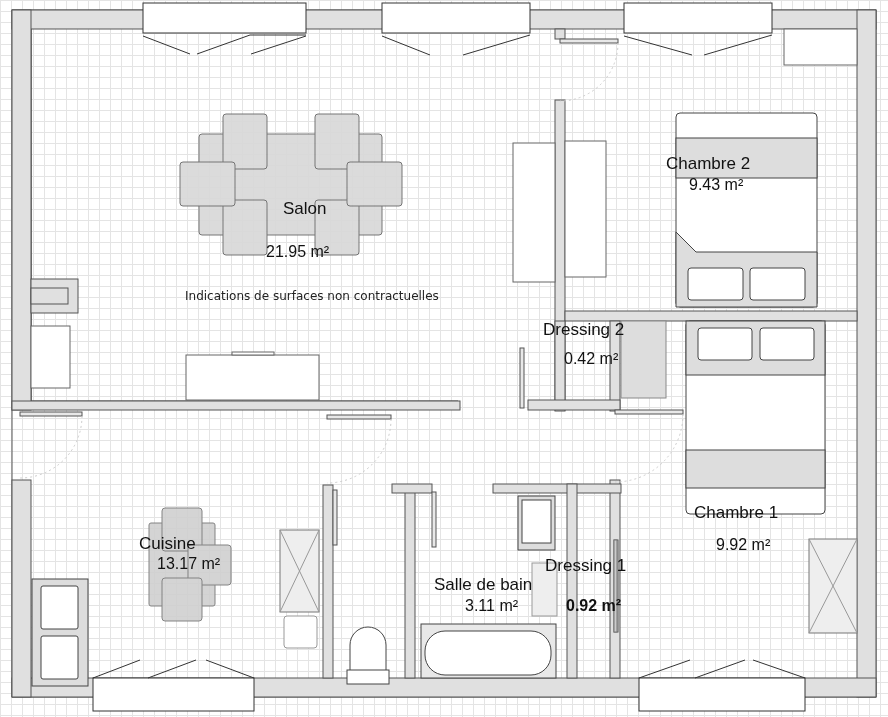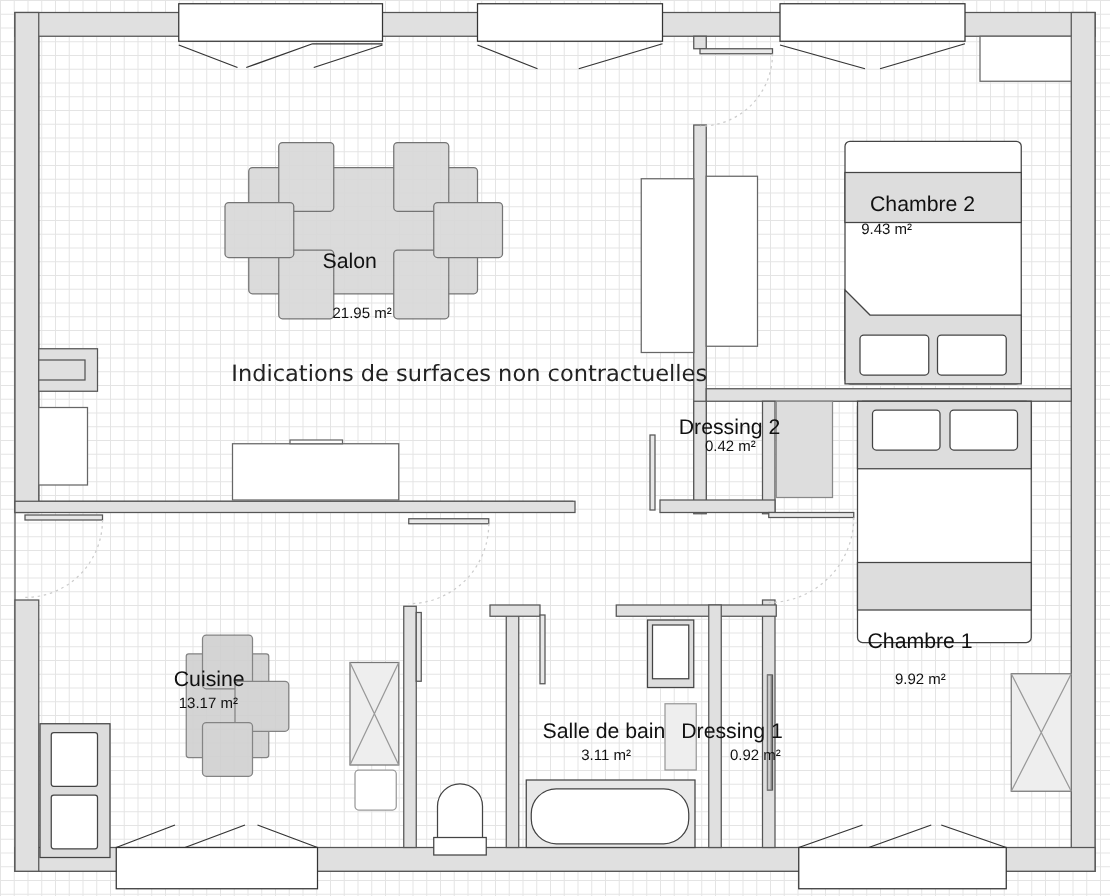--- a/index.html
+++ b/index.html
@@ -8,22 +8,22 @@
     background-color:#ffffff;
     background-image:
       linear-gradient(#e4e4e4 1px, transparent 1px),
       linear-gradient(90deg, #e4e4e4 1px, transparent 1px);
     background-size:11px 11px;
     font-family:"Liberation Sans", sans-serif;
   }
   #plan { position:absolute; left:0; top:0; }
   .lbl { position:absolute; color:#111; white-space:nowrap; }
   .room-name { font-size:17px; }
-  .room-area { font-size:12px; }
-  .note { font-size:18px; font-family:"DejaVu Sans", sans-serif; color:#222; }
+  .room-area { font-size:16px; }
+  .note { font-size:12px; font-family:"DejaVu Sans", sans-serif; color:#222; }
 </style>
 </head>
 <body>
 
 <svg id="plan" width="888" height="717" viewBox="0 0 888 717">
   <g fill="#e0e0e0" stroke="#555" stroke-width="1">
 
     <path d="M12,10 H876 V697 H12 Z M31,29 V409 H458 V401 H31 Z" fill="none"></path>
 
     <rect x="12" y="10" width="864" height="19"></rect>
@@ -154,34 +154,34 @@
     <rect x="421" y="624" width="135" height="54" fill="#e8e8e8"></rect>
     <rect x="425" y="631" width="126" height="44" rx="20" fill="#fff"></rect>
     <rect x="518" y="496" width="37" height="54" fill="#ddd"></rect>
     <rect x="522" y="500" width="29" height="43" fill="#fff"></rect>
     <rect x="532" y="563" width="25" height="53" fill="#eee" stroke="#999"></rect>
   </g>
 
   <rect x="614" y="540" width="3" height="92" fill="#ccc" stroke="#777"></rect>
 </svg>
 
-<div class="lbl room-name" style="left:258px;top:199px;">Salon</div>
+<div class="lbl room-name" style="left:283px;top:199px;">Salon</div>
 <div class="lbl room-area" style="left:266px;top:221px;margin-top:22px;">21.95 m²</div>
 
-<div class="lbl room-name" style="left:696px;top:154px;">Chambre 2</div>
+<div class="lbl room-name" style="left:666px;top:154px;">Chambre 2</div>
 <div class="lbl room-area" style="left:689px;top:176px;">9.43 m²</div>
 
-<div class="lbl room-name" style="left:543px;top:332px;">Dressing 2</div>
+<div class="lbl room-name" style="left:543px;top:320px;">Dressing 2</div>
 <div class="lbl room-area" style="left:564px;top:350px;">0.42 m²</div>
 
 <div class="lbl room-name" style="left:694px;top:488px;margin-top:15px;">Chambre 1</div>
 <div class="lbl room-area" style="left:716px;top:536px;">9.92 m²</div>
 
 <div class="lbl room-name" style="left:139px;top:534px;">Cuisine</div>
-<div class="lbl room-area" style="left:143px;top:555px;">13.17 m²</div>
+<div class="lbl room-area" style="left:157px;top:555px;">13.17 m²</div>
 
 <div class="lbl room-name" style="left:434px;top:575px;">Salle de bain</div>
 <div class="lbl room-area" style="left:465px;top:597px;">3.11 m²</div>
 
-<div class="lbl room-name" style="left:545px;top:575px;">Dressing 1</div>
-<div class="lbl room-area" style="left:584px;top:597px;">0.92 m²</div>
+<div class="lbl room-name" style="left:545px;top:556px;">Dressing 1</div>
+<div class="lbl room-area" style="left:566px;top:597px;font-weight:bold;">0.92 m²</div>
 
 <div class="lbl note" style="left:185px;top:289px;">Indications de surfaces non contractuelles</div>
 
 </body></html>

